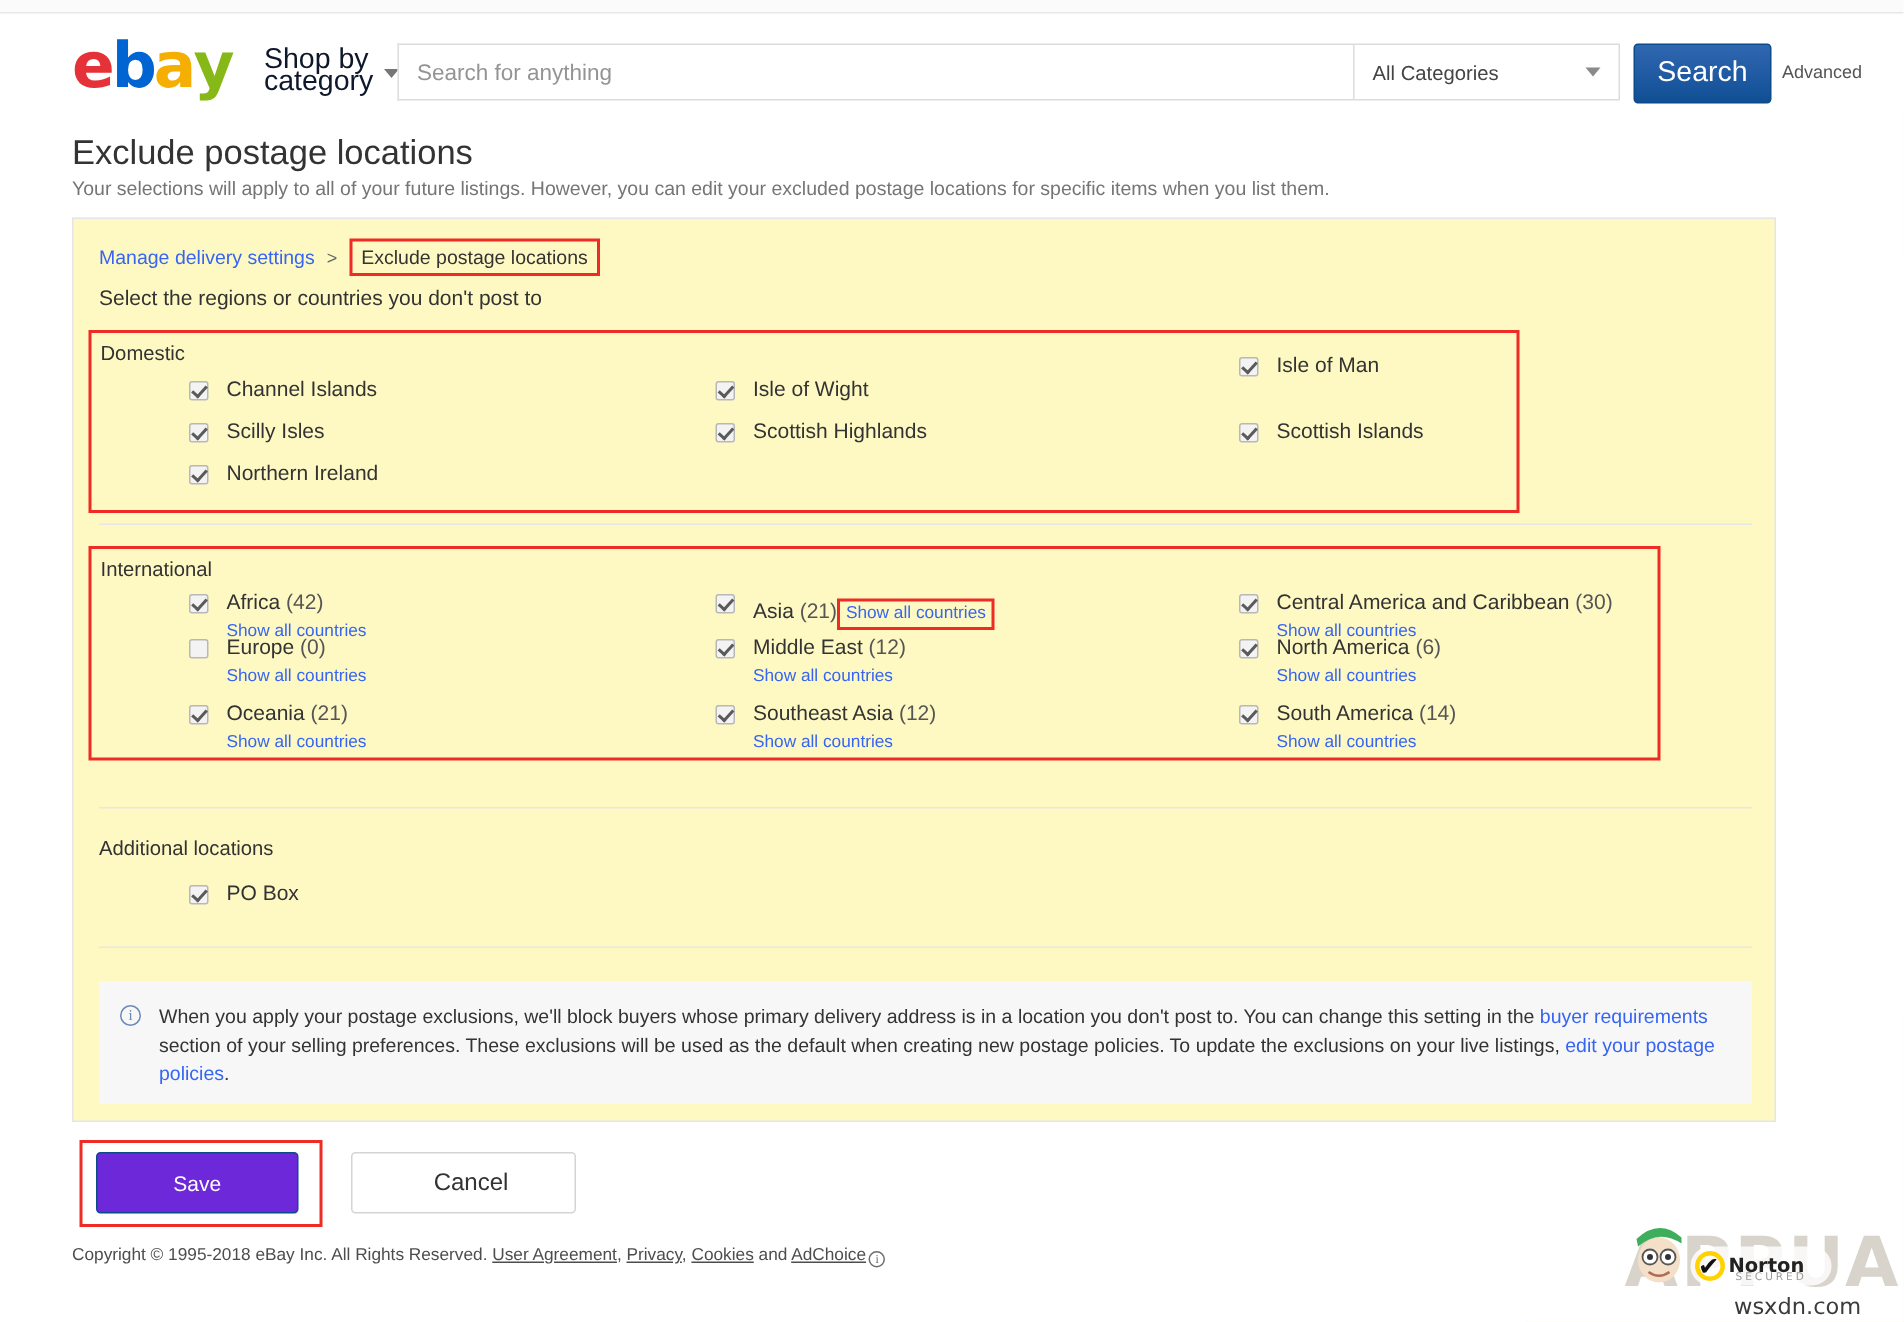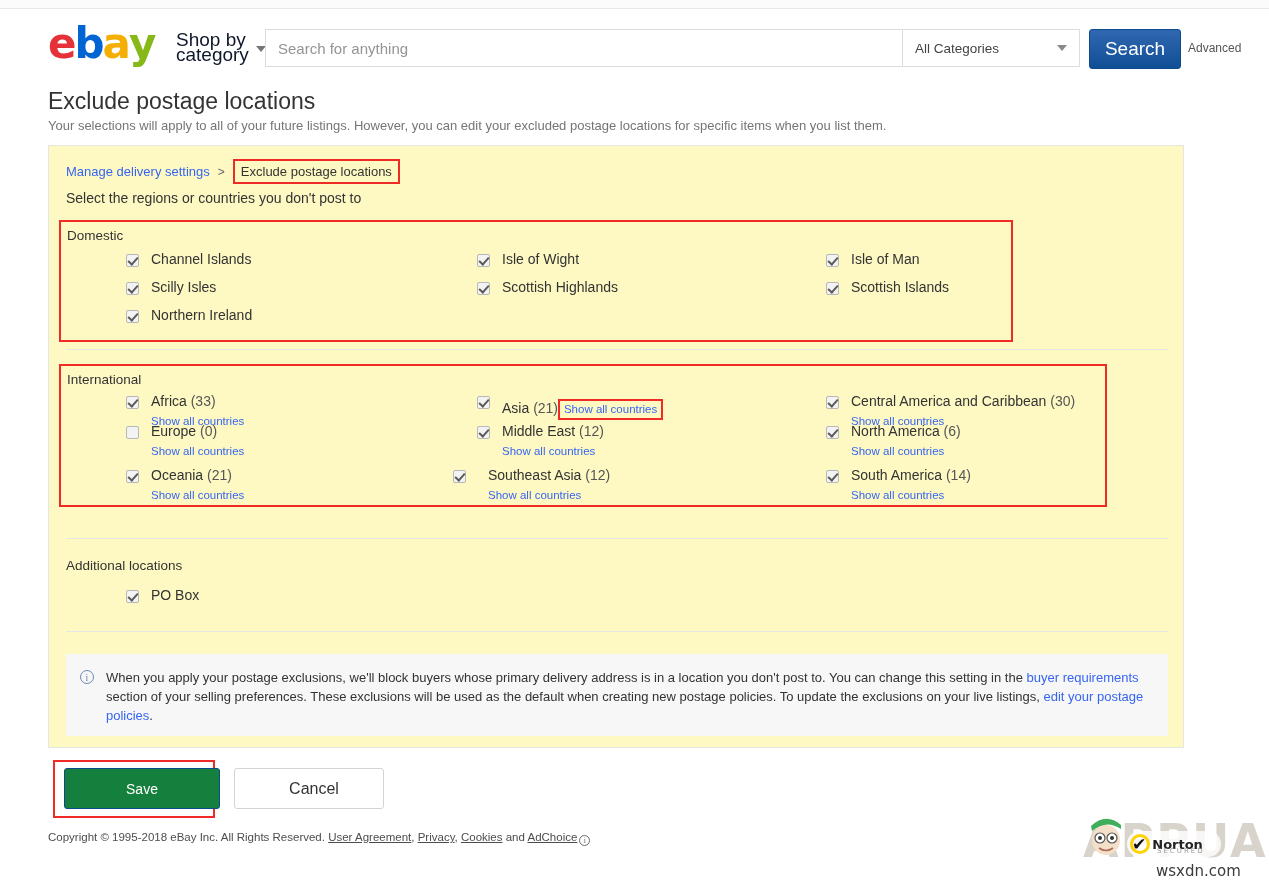--- a/index.html
+++ b/index.html
@@ -229,22 +229,22 @@
 
   
   .btn-area { position: absolute; left: 48px; top: 760px; }
   .save-hl {
     position: absolute; left: 5px; top: 0px;
     width: 162px; height: 58px;
     border: 2px solid #ee2b24;
   }
   .btn-save {
     position: absolute; left: 16px; top: 8px;
-    width: 156px; height: 41px;
-    background: #15803d;
+    width: 135px; height: 41px;
+    background: #6d28d9;
     border: 1px solid #0d4a8c;
     border-radius: 3px;
     color: #ffffff; font-size: 14px;
     font-family: "Liberation Sans", sans-serif;
     cursor: pointer;
   }
   .btn-cancel {
     position: absolute; left: 186px; top: 8px;
     width: 150px; height: 41px;
     background: #ffffff;
@@ -368,21 +368,21 @@
     </div>
 
     <div class="cb-row" style="left:77px; top:106px;">
       <span class="cbx checked"></span>
       <span class="cb-label">Channel Islands</span>
     </div>
     <div class="cb-row" style="left:428px; top:106px;">
       <span class="cbx checked"></span>
       <span class="cb-label">Isle of Wight</span>
     </div>
-    <div class="cb-row" style="left:777px; top:106px;align-items:center;">
+    <div class="cb-row" style="left:777px; top:90px;align-items:center;">
       <span class="cbx checked"></span>
       <span class="cb-label">Isle of Man</span>
     </div>
 
     <div class="cb-row" style="left:77px; top:134px;">
       <span class="cbx checked"></span>
       <span class="cb-label">Scilly Isles</span>
     </div>
     <div class="cb-row" style="left:428px; top:134px;">
       <span class="cbx checked"></span>
@@ -401,21 +401,21 @@
     <div class="divider div-1"></div>
 
     <div class="sec-international">
       <div class="sec-title">International</div>
     </div>
 
     <div class="cb-row" style="left:77px; top:248px;">
       <span class="cbx checked"></span>
       <span class="cb-label">
         <span>Africa</span>
-        <span class="cb-count">(33)</span>
+        <span class="cb-count">(42)</span>
         <a class="show-all">Show all countries</a>
       </span>
     </div>
     <div class="cb-row" style="left:77px; top:278px;">
       <span class="cbx"></span>
       <span class="cb-label">
         <span>Europe</span>
         <span class="cb-count">(0)</span>
         <a class="show-all">Show all countries</a>
       </span>
@@ -438,21 +438,21 @@
       </span>
     </div>
     <div class="cb-row" style="left:428px; top:278px;">
       <span class="cbx checked"></span>
       <span class="cb-label">
         <span>Middle East</span>
         <span class="cb-count">(12)</span>
         <a class="show-all">Show all countries</a>
       </span>
     </div>
-    <div class="cb-row" style="left:404px; top:322px;gap:10px;">
+    <div class="cb-row" style="left:428px; top:322px;">
       <span class="cbx checked"></span>
       <span class="cb-label">
         <span>Southeast Asia</span>
         <span class="cb-count">(12)</span>
         <a class="show-all">Show all countries</a>
       </span>
     </div>
 
     <div class="cb-row" style="left:777px; top:248px;">
       <span class="cbx checked"></span>

